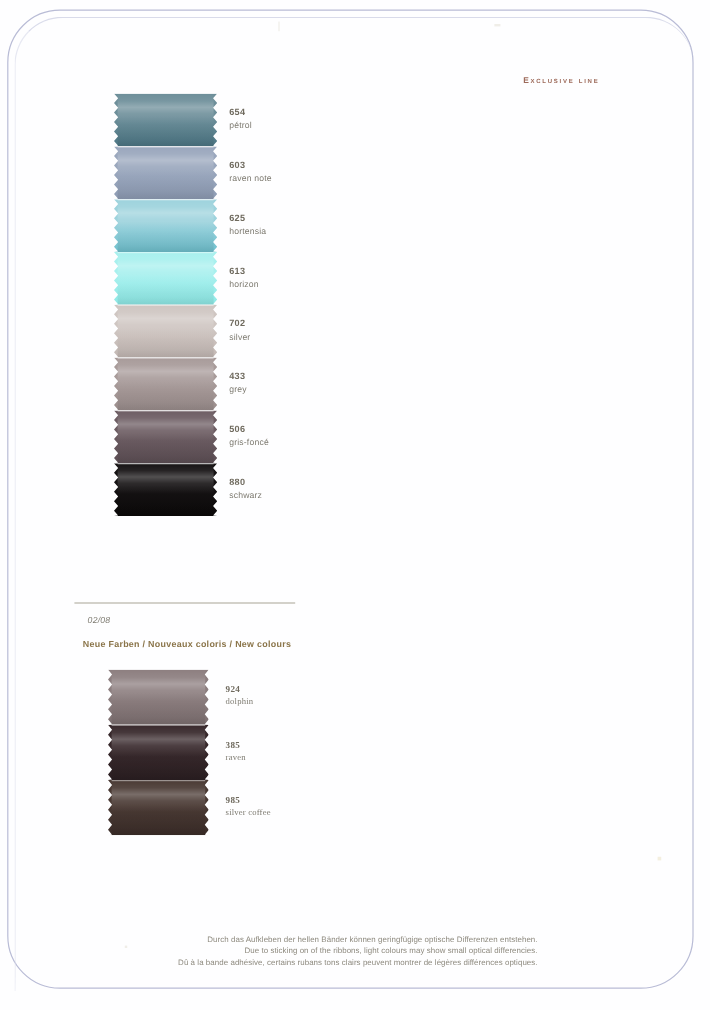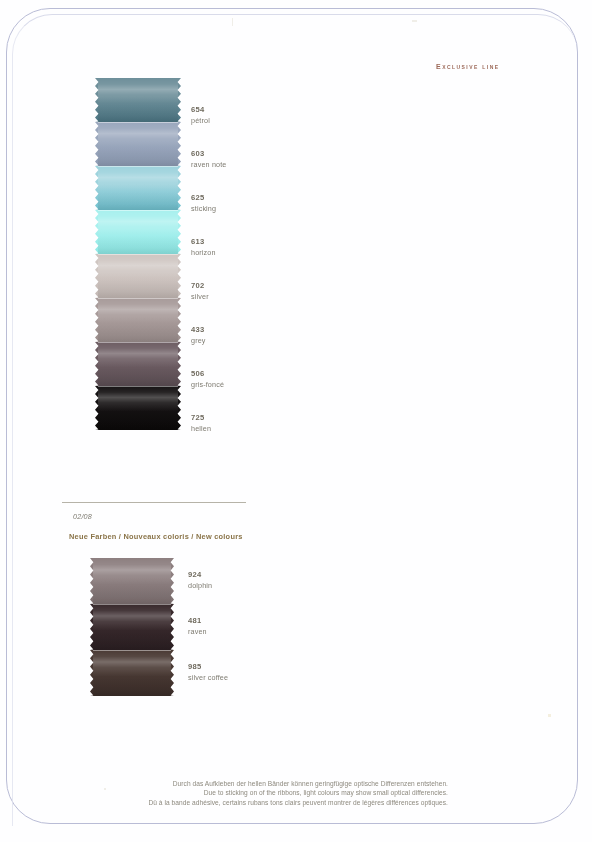--- a/index.html
+++ b/index.html
@@ -123,24 +123,24 @@
   .ribbon .seam {
     position: absolute;
     left: 3%; right: 3%;
     top: 0; height: 1px;
     background: rgba(255,255,255,.45);
   }
 
   .ribbon-label {
     position: absolute;
     left: 96px;
-    top: 27px;
+    top: 11px;
     white-space: nowrap;
   }
-  #group-new .ribbon-label { left: 98px; top: 12px; }
+  #group-new .ribbon-label { left: 98px; top: 12px; font-family: Liberation Serif, serif; }
 
   .ribbon-code {
     font-size: 7.6px;
     font-weight: 700;
     color: #6f6a5e;
     letter-spacing: .25px;
     line-height: 10px;
   }
   .ribbon-name {
     font-size: 7.2px;
@@ -229,21 +229,21 @@
         </div>
       </div>
       <div class="ribbon-row">
         <div class="ribbon">
           <div class="swatch" style="background: linear-gradient(rgb(158, 211, 221) 0%, rgb(158, 211, 221) 42%, rgb(111, 192, 206) 100%);"></div>
           <div class="sheen"></div>
           <div class="seam"></div>
         </div>
         <div class="ribbon-label">
           <div class="ribbon-code">625</div>
-          <div class="ribbon-name">sticking</div>
+          <div class="ribbon-name">hortensia</div>
         </div>
       </div>
       <div class="ribbon-row">
         <div class="ribbon">
           <div class="swatch" style="background: linear-gradient(rgb(168, 240, 238) 0%, rgb(168, 240, 238) 42%, rgb(142, 233, 230) 100%);"></div>
           <div class="sheen"></div>
           <div class="seam"></div>
         </div>
         <div class="ribbon-label">
           <div class="ribbon-code">613</div>
@@ -283,22 +283,22 @@
           <div class="ribbon-name">gris-foncé</div>
         </div>
       </div>
       <div class="ribbon-row">
         <div class="ribbon">
           <div class="swatch" style="background: linear-gradient(rgb(22, 19, 20) 0%, rgb(22, 19, 20) 42%, rgb(11, 9, 9) 100%);"></div>
           <div class="sheen"></div>
           <div class="seam"></div>
         </div>
         <div class="ribbon-label">
-          <div class="ribbon-code">725</div>
-          <div class="ribbon-name">hellen</div>
+          <div class="ribbon-code">880</div>
+          <div class="ribbon-name">schwarz</div>
         </div>
       </div>
     </div>
 
   <div id="new-divider"></div>
   <div id="new-date">02/08</div>
   <div id="new-heading">Neue Farben / Nouveaux coloris / New colours</div>
 
   <div class="ribbon-group" id="group-new">
       <div class="ribbon-row">
@@ -311,21 +311,21 @@
           <div class="ribbon-name">dolphin</div>
         </div>
       </div>
       <div class="ribbon-row">
         <div class="ribbon">
           <div class="swatch" style="background: linear-gradient(rgb(56, 41, 44) 0%, rgb(56, 41, 44) 42%, rgb(43, 31, 34) 100%);"></div>
           <div class="sheen"></div>
           <div class="seam"></div>
         </div>
         <div class="ribbon-label">
-          <div class="ribbon-code">481</div>
+          <div class="ribbon-code">385</div>
           <div class="ribbon-name">raven</div>
         </div>
       </div>
       <div class="ribbon-row">
         <div class="ribbon">
           <div class="swatch" style="background: linear-gradient(rgb(74, 58, 52) 0%, rgb(74, 58, 52) 42%, rgb(59, 45, 41) 100%);"></div>
           <div class="sheen"></div>
           <div class="seam"></div>
         </div>
         <div class="ribbon-label">

